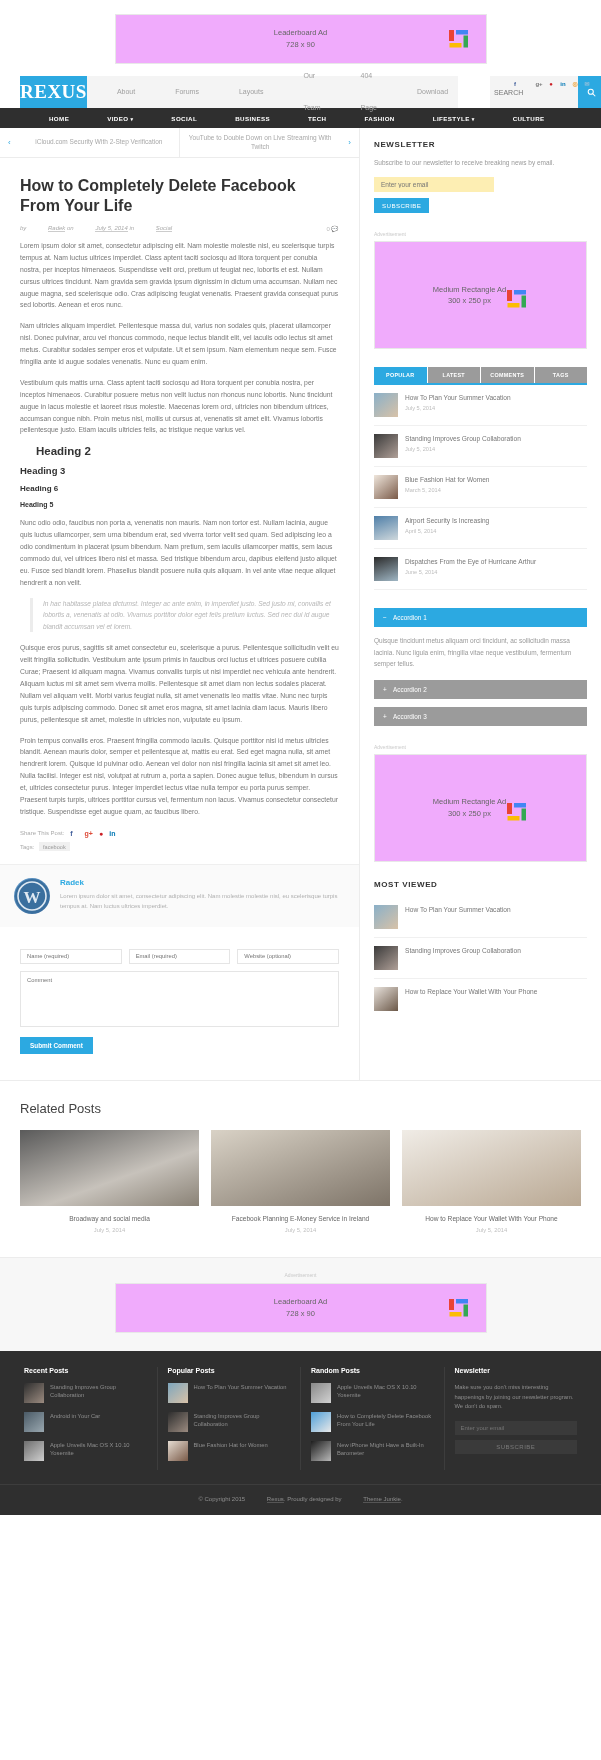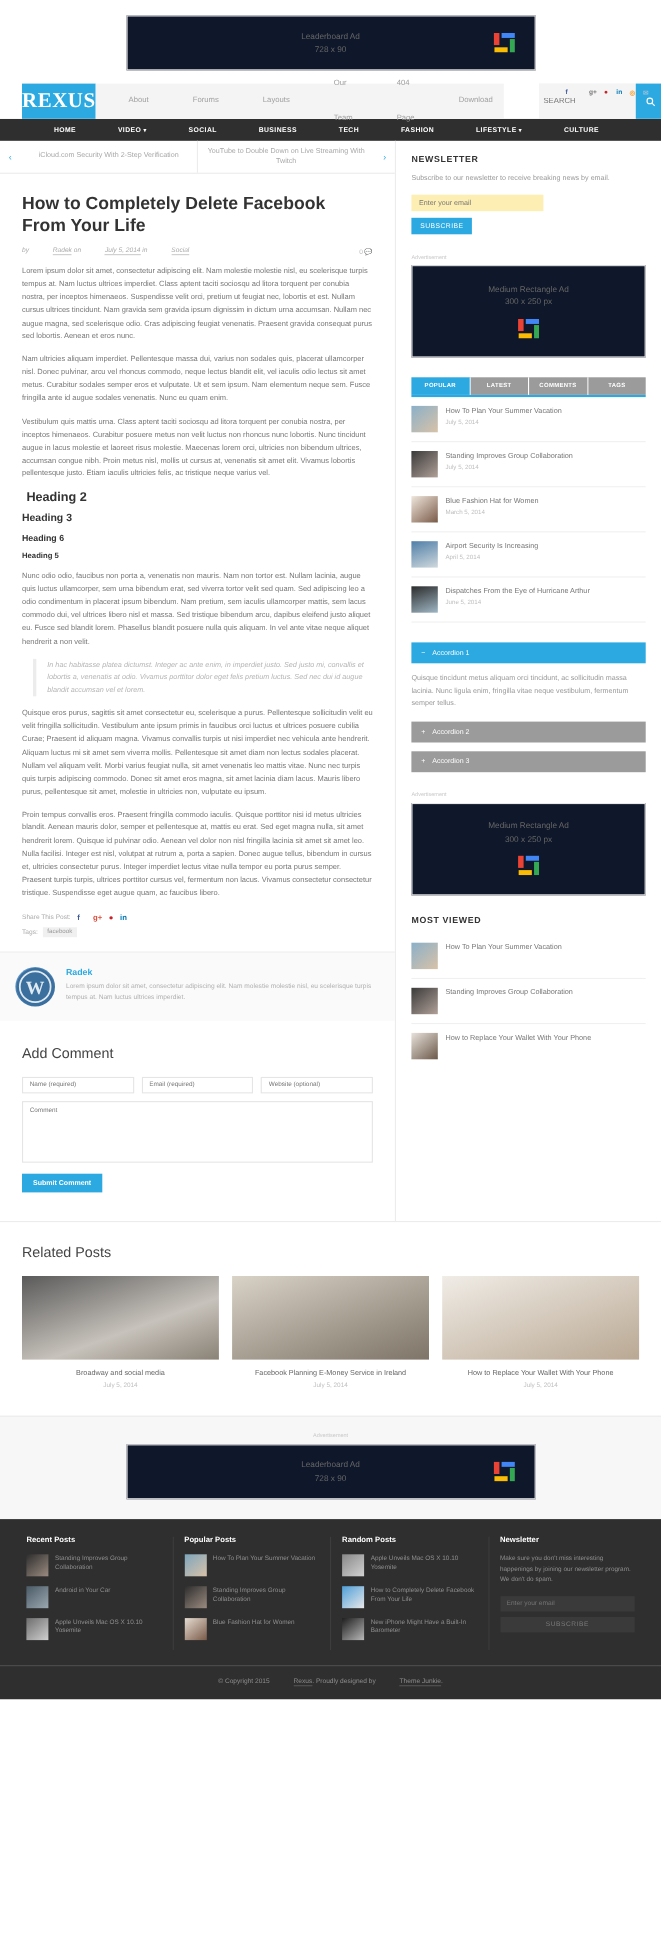--- a/index.html
+++ b/index.html
@@ -10,21 +10,21 @@
     color: #555;
     font-size: 8px;
     -webkit-font-smoothing: antialiased;
   }
   a { text-decoration: none; color: inherit; margin-left: 20px; }
 
   
   .top-ad-wrap { padding: 14px 0 12px; background: #fff; }
   .ad-box {
     border: 1px solid #e8e8e8;
-    background: #0f172a;
+    background: #f0abfc;
     margin: 0 auto;
     position: relative;
     display: flex;
     align-items: center;
     justify-content: center;
   }
   .ad-leaderboard { width: 372px; height: 50px; }
   .ad-text { text-align: center; color: #666; font-size: 7.5px; line-height: 1.55; }
   .ad-text .l2 { display: block; }
   .gicon { position: absolute; right: 16px; top: 50%; transform: translateY(-50%); width: 22px; height: 22px; }
@@ -86,21 +86,21 @@
   
   .article { padding: 18px 20px 0 20px; }
   .post-title {
     font-size: 16px; color: #333; font-weight: bold; line-height: 1.25; margin-bottom: 9px;
   }
   .byline { font-size: 6px; color: #aaa; font-style: italic; display: flex; justify-content: space-between; padding-bottom: 8px; }
   .byline a { border-bottom: 1px solid #ccc; }
   .byline .cmt { font-style: normal; color: #bbb; }
   .post-body p { font-size: 6.8px; line-height: 1.75; color: #777; margin-bottom: 9px; text-align: left; }
   .post-body h1 { font-size: 14px; color: #333; margin: 14px 0 8px; }
-  .post-body h2 { font-size: 11.5px; color: #333; margin: 0 4px 8px; }
+  .post-body h2 { font-size: 11.5px; color: #333; margin: 0 16px 8px; }
   .post-body h3 { font-size: 9.5px; color: #333; margin: 0 0 8px; }
   .post-body h4 { font-size: 8px; color: #333; margin: 0 0 8px; }
   .post-body h5 { font-size: 7px; color: #333; margin: 0 0 9px; }
   blockquote {
     border-left: 3px solid #ececec; padding: 0 0 0 10px; margin: 0 0 10px 10px;
     font-style: italic; color: #b5b5b5; font-size: 6.6px; line-height: 1.75;
   }
   .share-row { display: flex; align-items: center; gap: 6px; font-size: 6px; color: #aaa; margin: 12px 0 7px; }
   .share-row .si { font-weight: bold; font-size: 7px; }
   .si.fb { color: #3b5998; } .si.tw { color: #55acee; } .si.gp { color: #dd4b39; }
@@ -147,21 +147,21 @@
   .nl-input {
     width: 120px; background: #fdeeb3; border: none; height: 15px;
     font-size: 6.5px; color: #cbb87a; padding: 0 7px; display: block; margin-bottom: 6px;
     font-family: "Liberation Sans", sans-serif;
   }
   .nl-btn {
     background: #2ca9e1; color: #fff; border: none; font-size: 6.2px; letter-spacing: 0.4px;
     padding: 4px 8px; cursor: pointer; font-family: "Liberation Sans", sans-serif;
   }
   .adv-label { font-size: 5px; color: #c9c9c9; margin-bottom: 4px; }
-  .ad-rect { width: 100%; height: 84px; flex-direction: column; }
+  .ad-rect { width: 100%; height: 108px; flex-direction: row; }
   .ad-rect .gicon { position: static; transform: none; margin-top: 8px; }
 
   
   .tabs { display: flex; }
   .tab {
     flex: 1; background: #9b9b9b; color: #fff; font-size: 5.4px; font-weight: bold;
     letter-spacing: 0.3px; text-align: center; padding: 5px 0; cursor: pointer;
     border-right: 1px solid #fff;
   }
   .tab:last-child { border-right: none; }
@@ -348,21 +348,20 @@
           </svg>
         </div>
         <div>
           <div class="author-name">Radek</div>
           <div class="author-desc">Lorem ipsum dolor sit amet, consectetur adipiscing elit. Nam molestie molestie nisl, eu scelerisque turpis tempus at. Nam luctus ultrices imperdiet.</div>
         </div>
       </div>
     </div>
 
     <div class="comment-section">
-      <div class="comment-title">Add Comment</div>
       <div class="field-row">
         <input placeholder="Name (required)" style="">
         <input placeholder="Email (required)" style="">
         <input placeholder="Website (optional)" style="">
       </div>
       <textarea class="comment-area" placeholder="Comment" style=""></textarea>
       <button class="submit-btn">Submit Comment</button>
     </div>
   </div>
 

